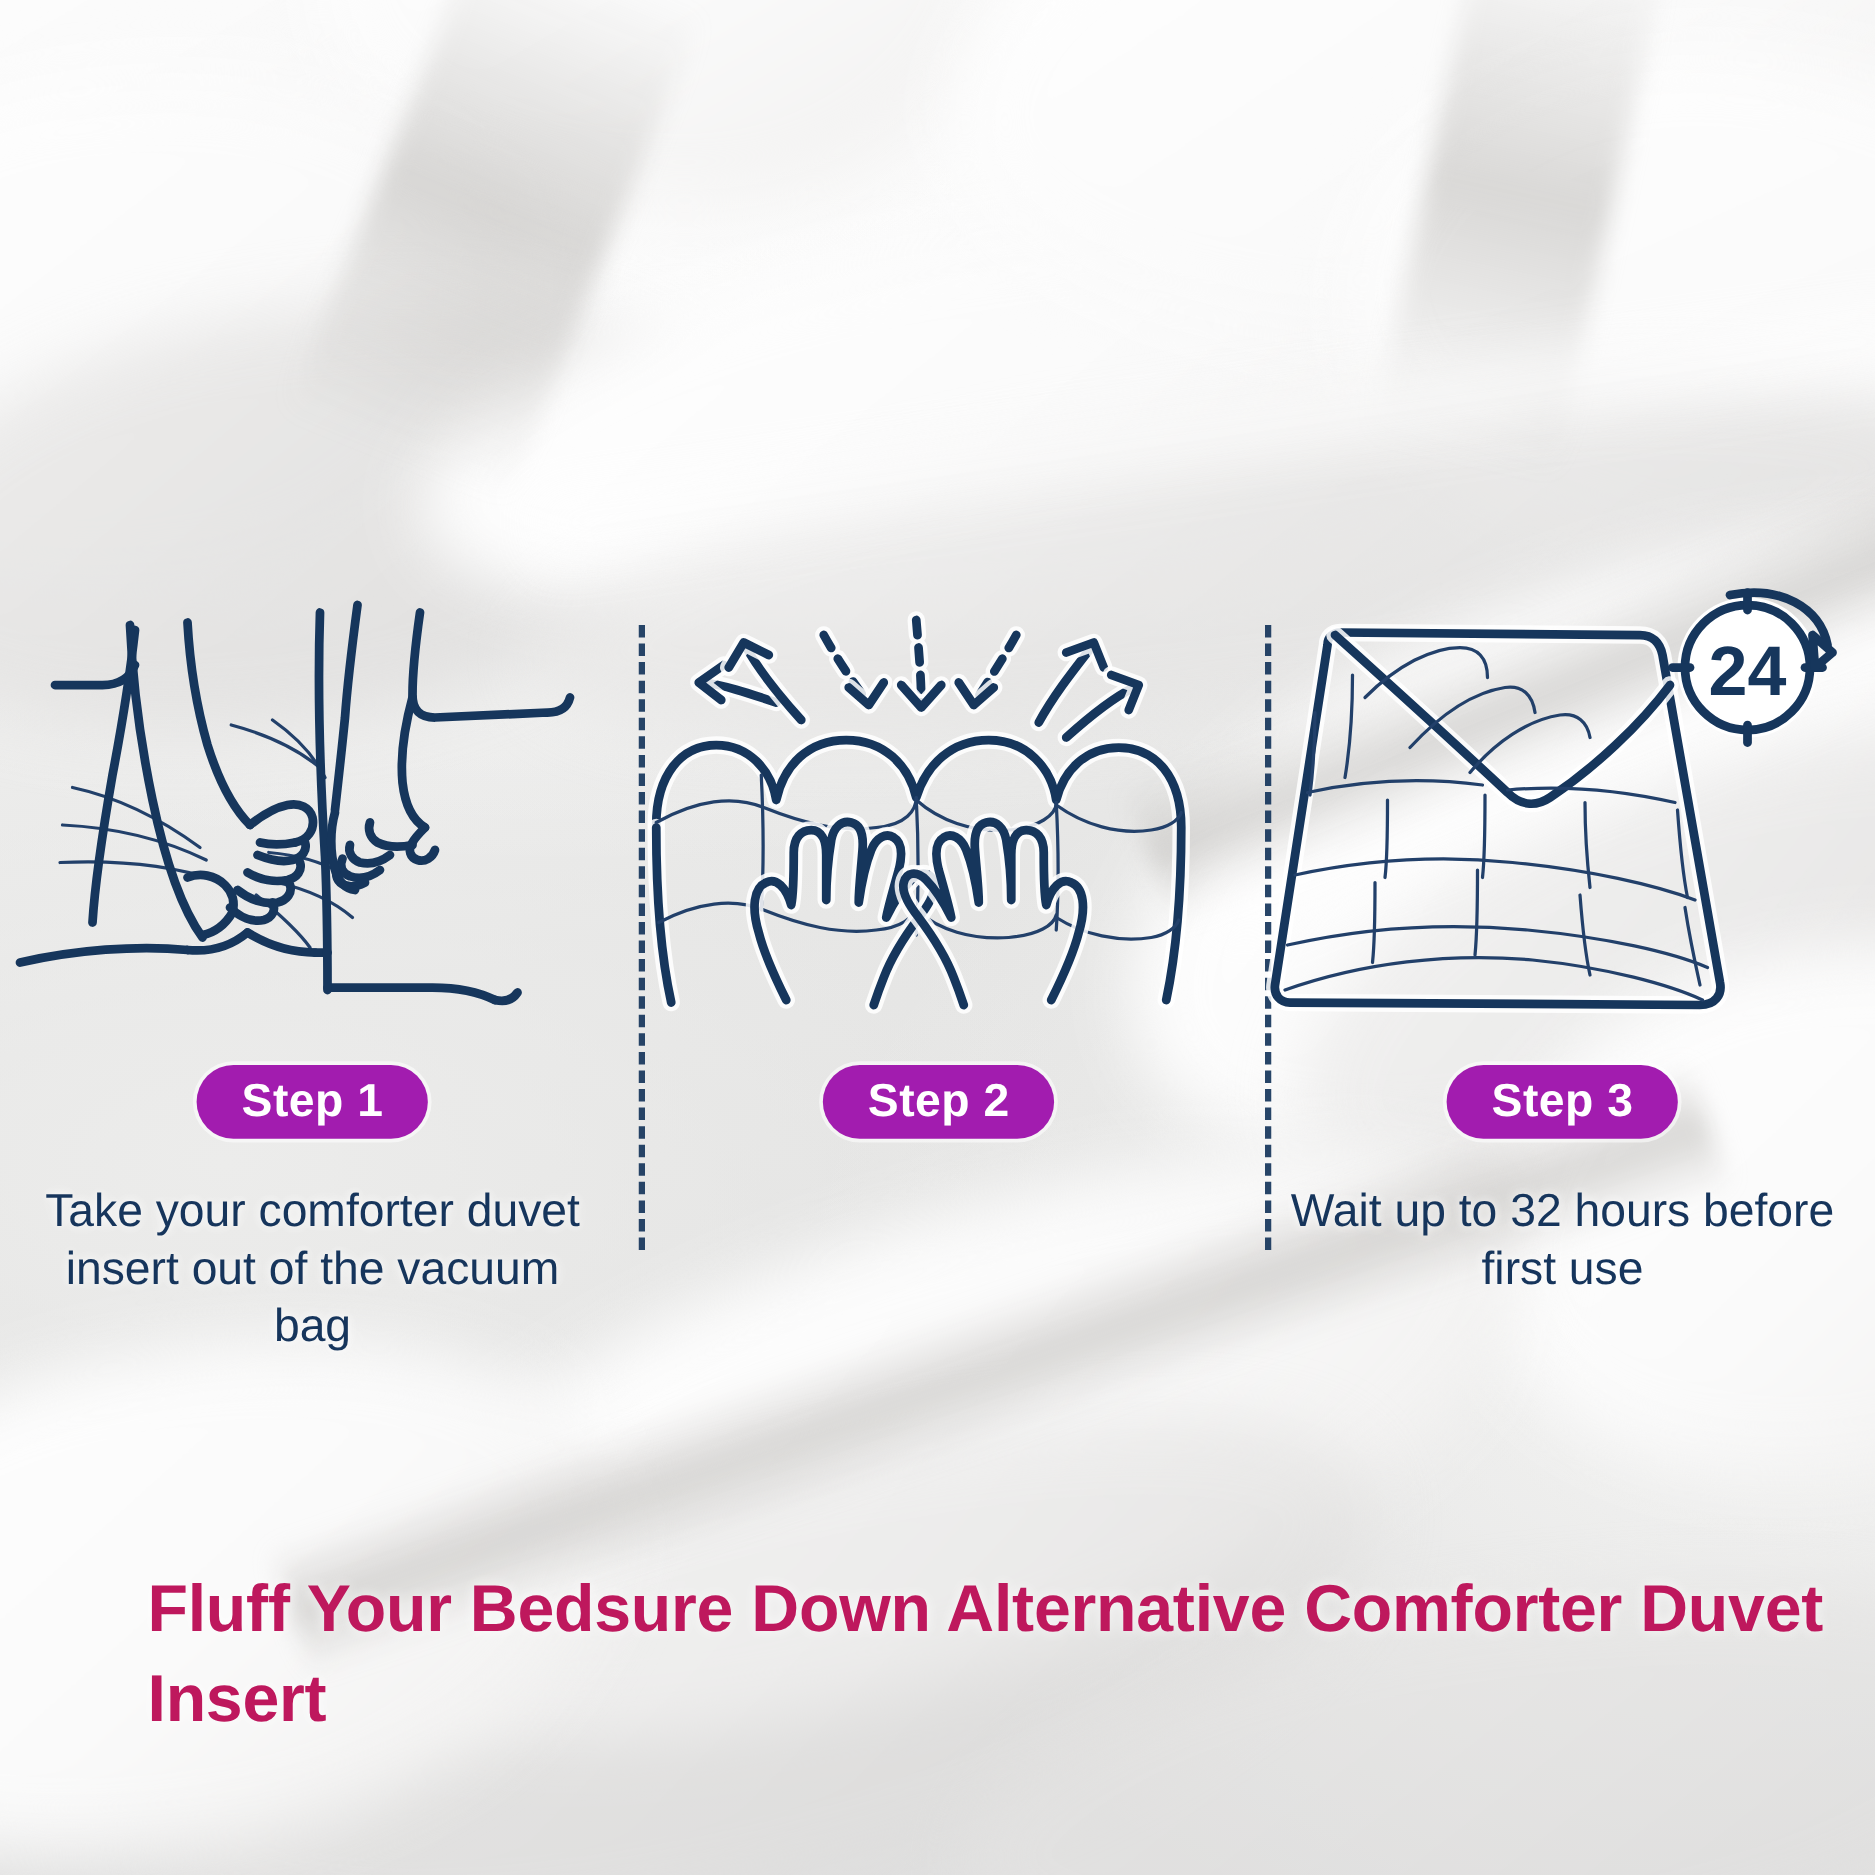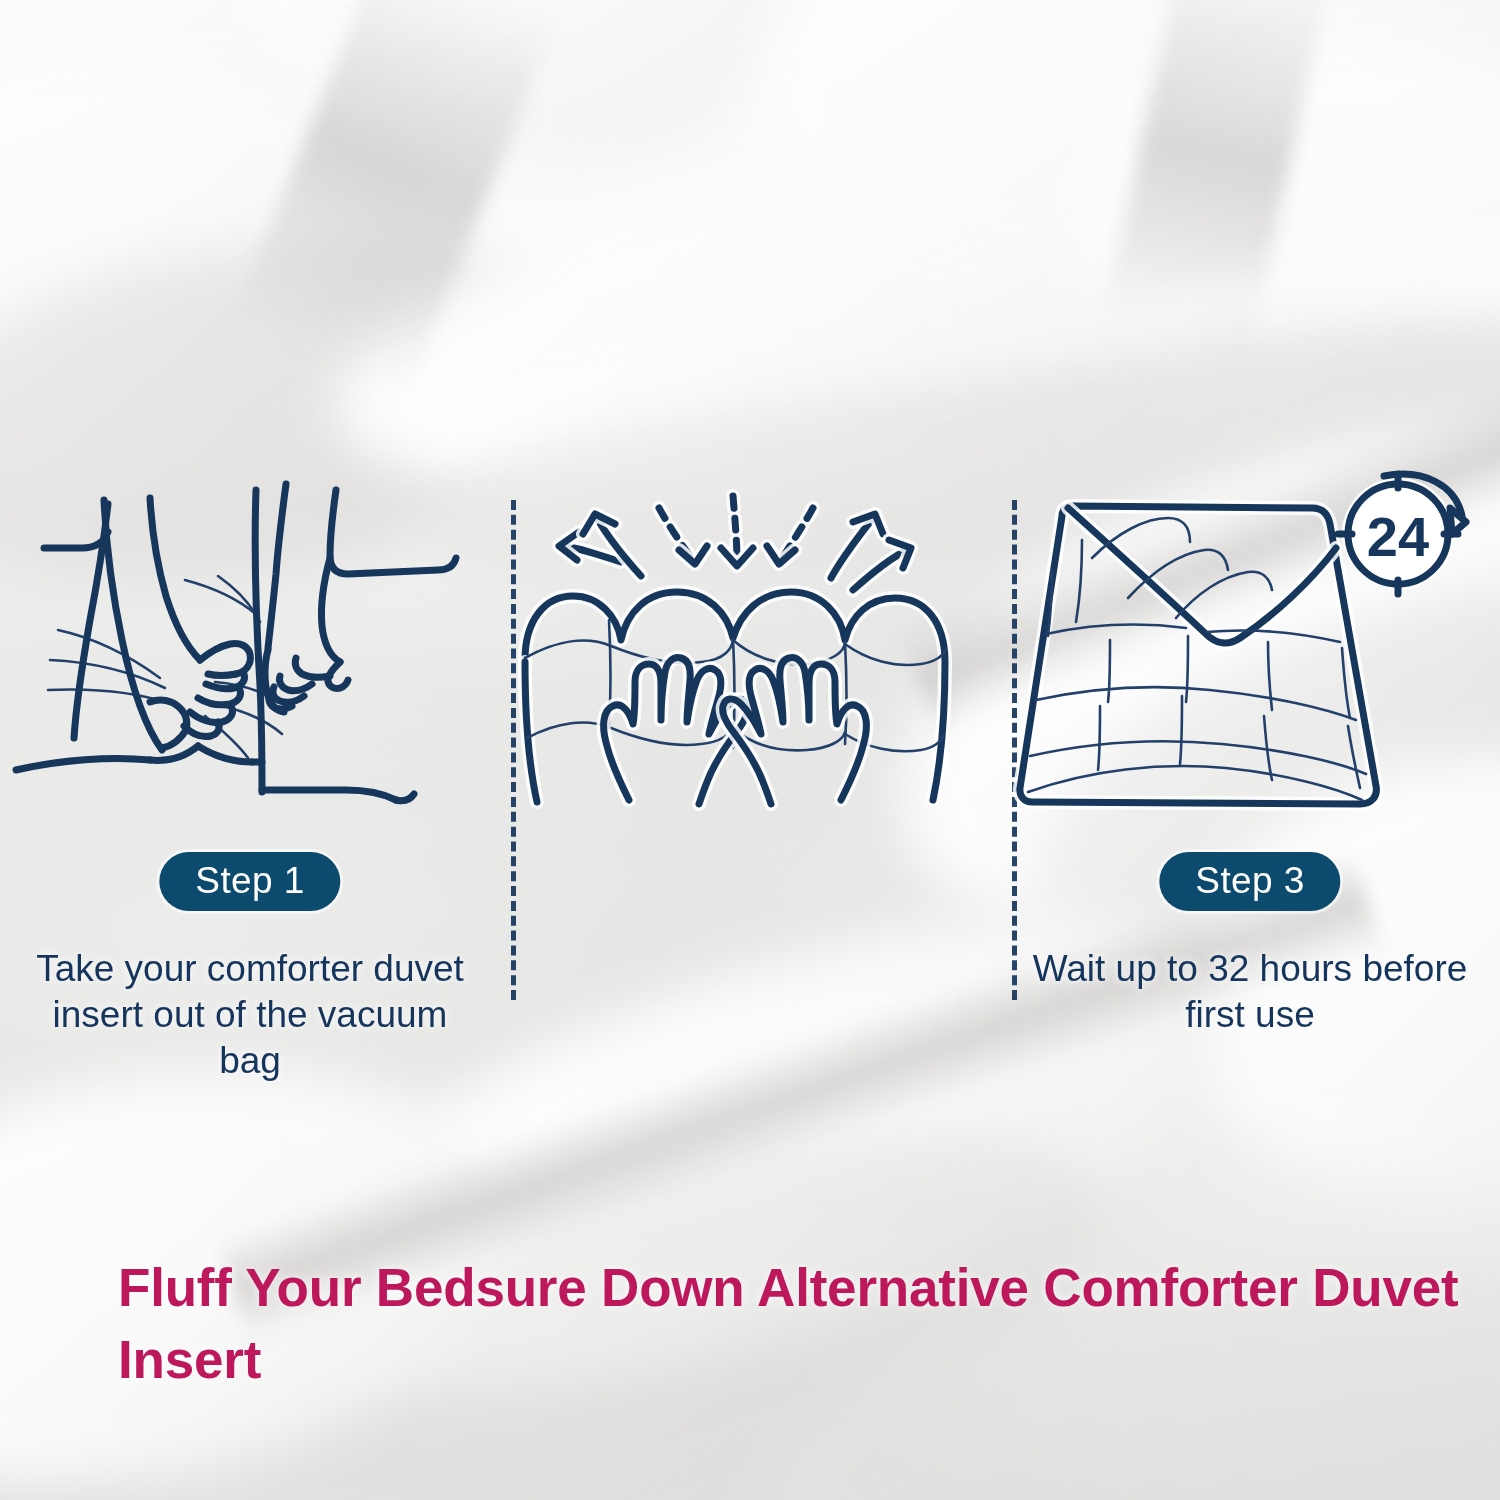--- a/index.html
+++ b/index.html
@@ -40,22 +40,22 @@
   #col1{left:0;}
   #col2{left:501px;}
   #col3{left:1000px;}
 
   .art{position:absolute;left:0;top:0;width:500px;height:350px;}
   .art svg{display:block;width:100%;height:100%;overflow:visible;}
 
   .pill{
     position:absolute;left:50%;transform:translateX(-50%);
     top:382px;
-    background:#0c4a6e;color:#ffffff;
-    font-size:37px;font-weight:normal;letter-spacing:.4px;
+    background:#a21caf;color:#ffffff;
+    font-size:37px;font-weight:bold;letter-spacing:.4px;
     padding:10px 36px 12px;border-radius:34px;
     line-height:1;white-space:nowrap;
     box-shadow:0 0 0 3px rgba(255,255,255,.55);
   }
   .caption{
     position:absolute;left:18px;right:18px;top:476px;
     text-align:center;color:#16355c;
     font-size:37px;line-height:46px;font-weight:500;
     text-shadow:0 0 7px rgba(255,255,255,.85),0 0 14px rgba(255,255,255,.6);
   }
@@ -299,20 +299,21 @@
                                  C 280 190, 278 198, 279 210 C 280 224, 282 240, 282 252
                                  C 280 238, 276 220, 272 210 C 268 200, 260 196, 254 200
                                  C 247 204, 247 214, 250 226 C 254 240, 258 254, 260 264
                                  C 254 252, 246 240, 240 234 C 232 226, 224 228, 222 236
                                  C 220 244, 226 254, 234 264 C 246 280, 256 296, 262 312
                                  C 266 322, 268 328, 270 334"></path>
         </g>
       </svg>
     </div>
 
+    <div class="pill">Step 2</div>
   </div>
 
   <div class="col" id="col3">
 
     <div class="art">
       <svg viewBox="0 0 500 350">
 
         <g>
           <path class="halo" d="M72 36 C 66 36, 62 40, 62 46 L 20 318 C 19 326, 24 332, 32 332
                                  L 360 334 C 372 334, 378 326, 376 316 L 330 54

